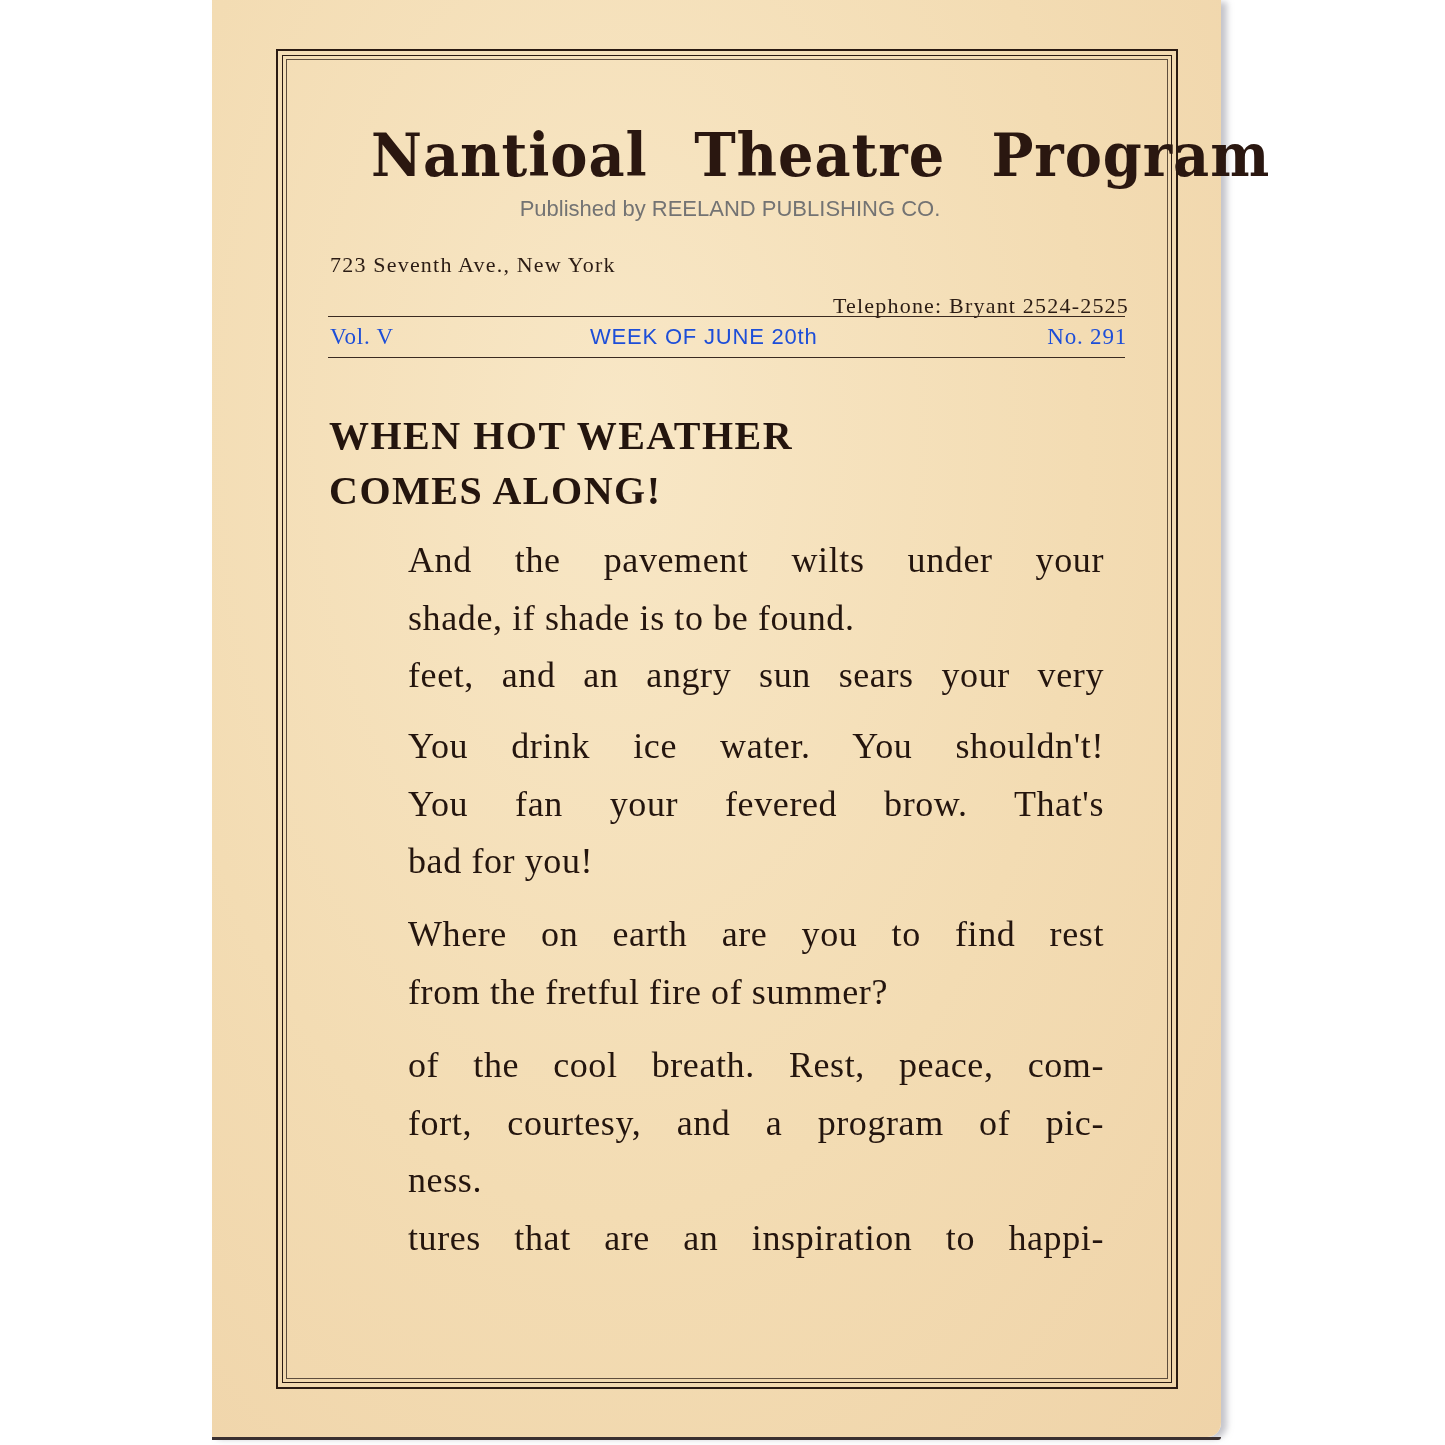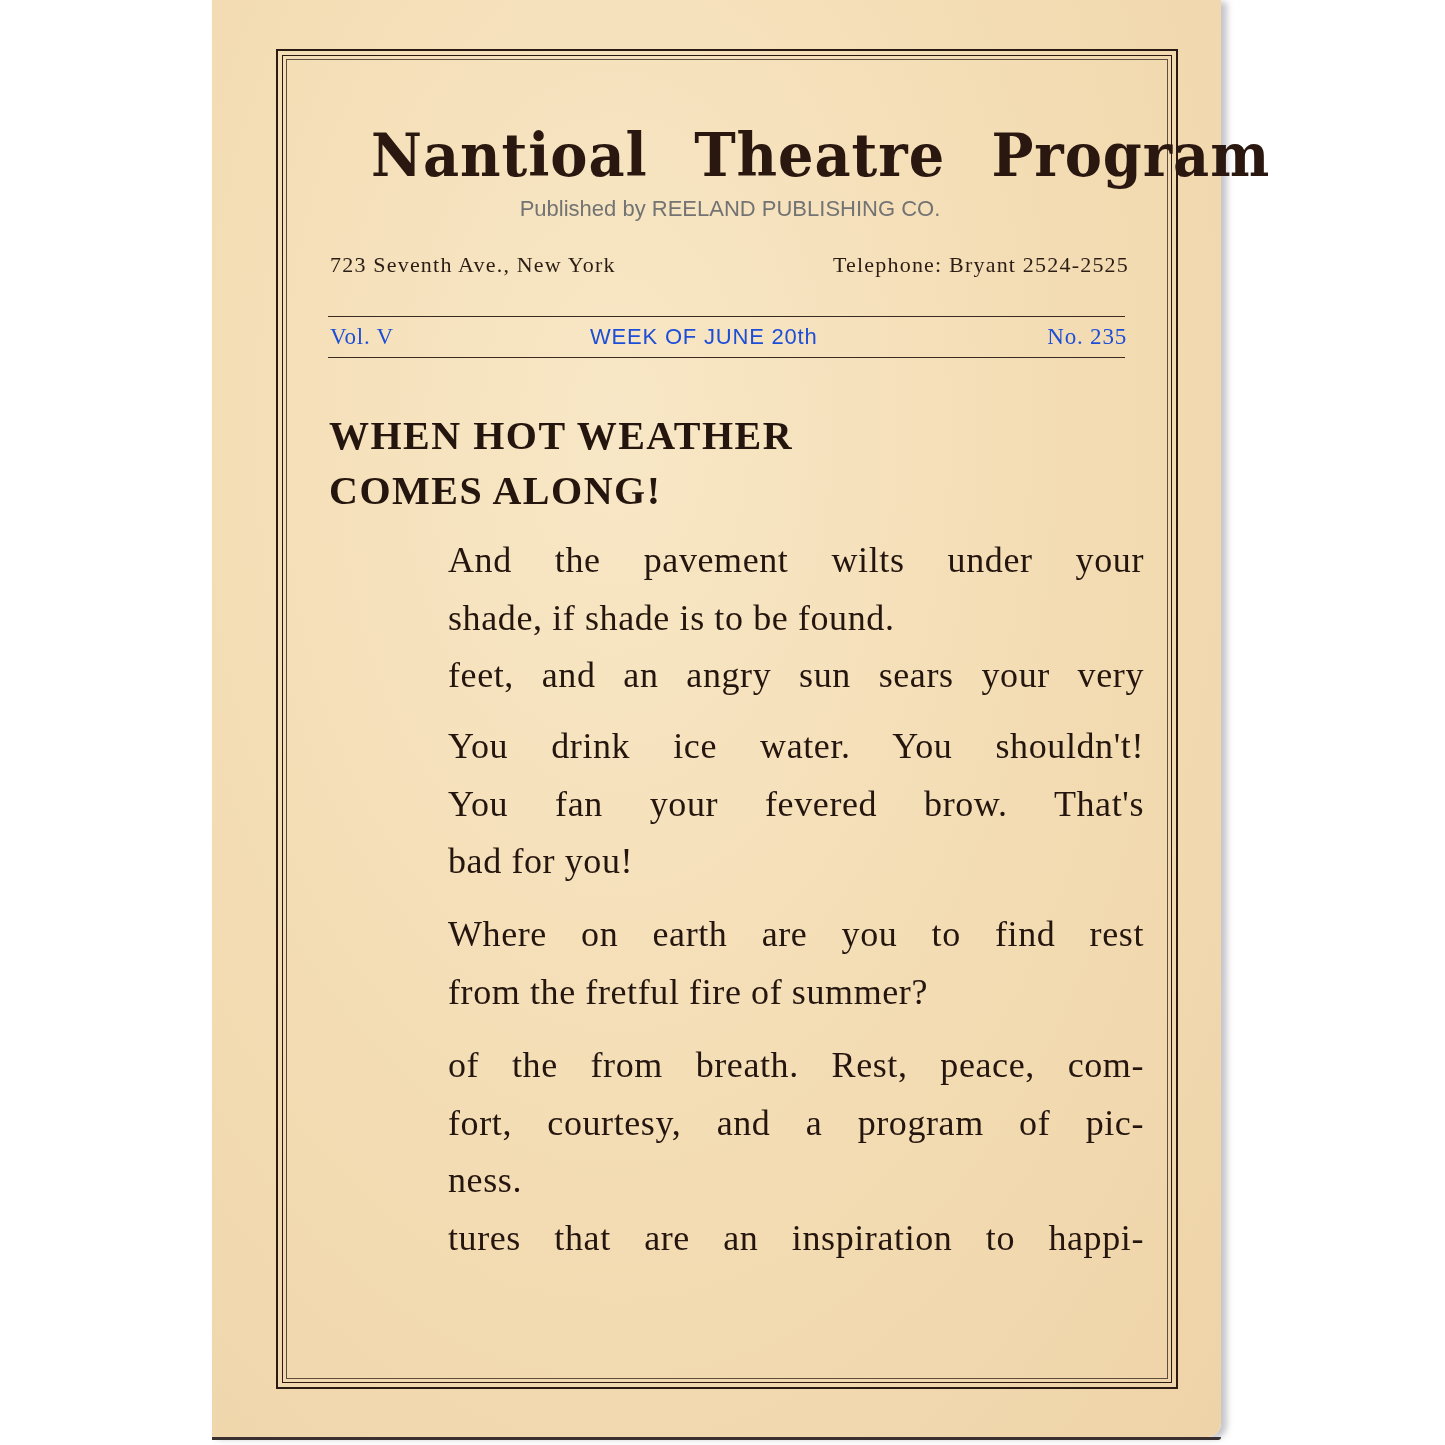--- a/index.html
+++ b/index.html
@@ -37,35 +37,35 @@
   }
   .masthead span { margin:0 14px; }
   .publisher {
     position:absolute; left:330px; top:196px; width:800px; text-align:center;
     font-family:"Liberation Sans", sans-serif; font-size:22px; color:#737373;
   }
   .addr {
     position:absolute; top:252px; font-size:22px; letter-spacing:1.2px; color:#2b1c14;
   }
   .addr.left { left:330px; }
-  .addr.right { right:316px; }
+  .addr.right { right:316px;margin-top:41px; }
   .rule { position:absolute; left:328px; width:797px; height:0; border-top:1.5px solid #3a2a20; }
   .rule.top { top:316px; }
   .rule.bottom { top:357px; }
   .issue { position:absolute; top:324px; font-size:23px; color:#1d4ed8; letter-spacing:.8px; }
   .issue.vol { left:330px; }
   .issue.week { left:590px; font-family:"Liberation Sans", sans-serif; font-size:22px; }
   .issue.no { right:318px; }
   .headline {
     position:absolute; left:329px; top:408px; width:560px;
     font-family:"Liberation Serif", serif; font-weight:bold; font-size:40px;
     line-height:55px; letter-spacing:1.5px; color:#24150e;
   }
   .body {
-    position:absolute; left:448px; width:696px;
+    position:absolute; left:408px; width:696px;
     font-family:"Liberation Serif", serif; font-size:36px; line-height:57.5px;
     text-align:justify; text-align-last:left; color:#24150e; letter-spacing:.6px;
   }
   .p1 { top:532px; }
   .p2 { top:718px; }
   .p3 { top:906px; }
   .p4 { top:1037px; }
   .line { display:block; white-space:nowrap; text-align:justify; text-align-last:justify; }
   .line.end { text-align-last:left; }
 </style>
@@ -82,21 +82,21 @@
   <span>Theatre</span>
   <span>Program</span>
 </div>
 <div class="publisher">Published by REELAND PUBLISHING CO.</div>
 <div class="addr left">723 Seventh Ave., New York</div>
 <div class="addr right">Telephone: Bryant 2524-2525</div>
 
 <div class="rule top"></div>
 <div class="issue vol">Vol. V</div>
 <div class="issue week">WEEK OF JUNE 20th</div>
-<div class="issue no">No. 235</div>
+<div class="issue no">No. 291</div>
 <div class="rule bottom"></div>
 
 <div class="headline">
   <div>WHEN HOT WEATHER</div>
   <div>COMES ALONG!</div>
 </div>
 
 <div class="body p1">
   <span class="line">And the pavement wilts under your</span>
   <span class="line end">shade, if shade is to be found.</span>
@@ -108,17 +108,17 @@
   <span class="line">You fan your fevered brow.  That's</span>
   <span class="line end">bad for you!</span>
 </div>
 
 <div class="body p3">
   <span class="line">Where on earth are you to find rest</span>
   <span class="line end">from the fretful fire of summer?</span>
 </div>
 
 <div class="body p4">
-  <span class="line">of the from breath.  Rest, peace, com-</span>
+  <span class="line">of the cool breath.  Rest, peace, com-</span>
   <span class="line">fort, courtesy, and a program of pic-</span>
   <span class="line end">ness.</span>
   <span class="line">tures that are an inspiration to happi-</span>
 </div>
 
 </body></html>

